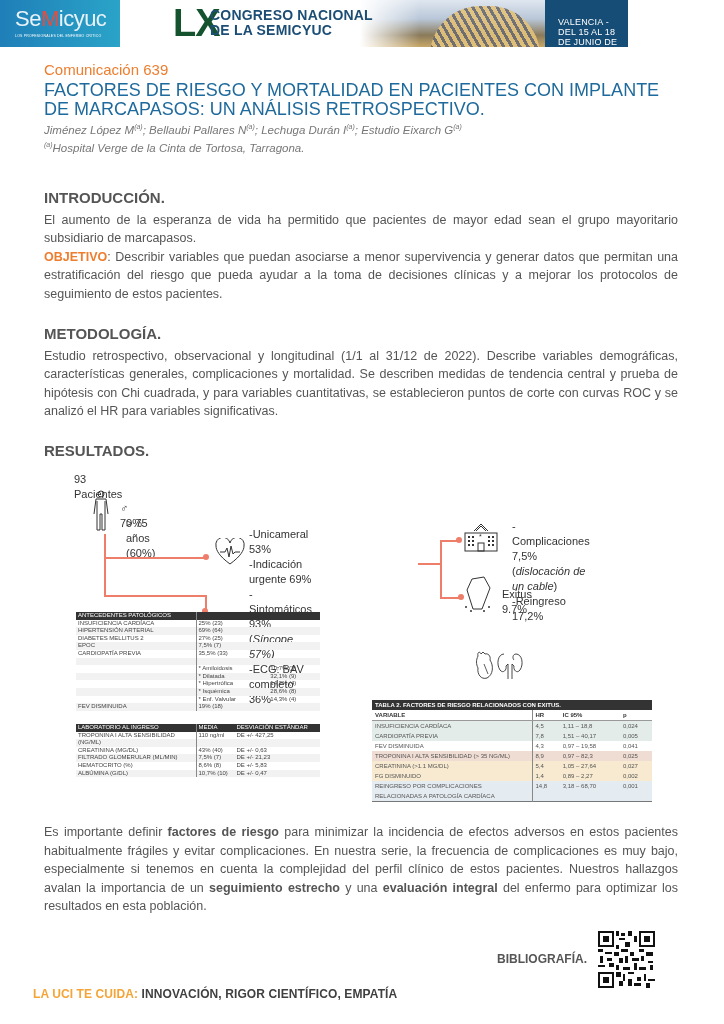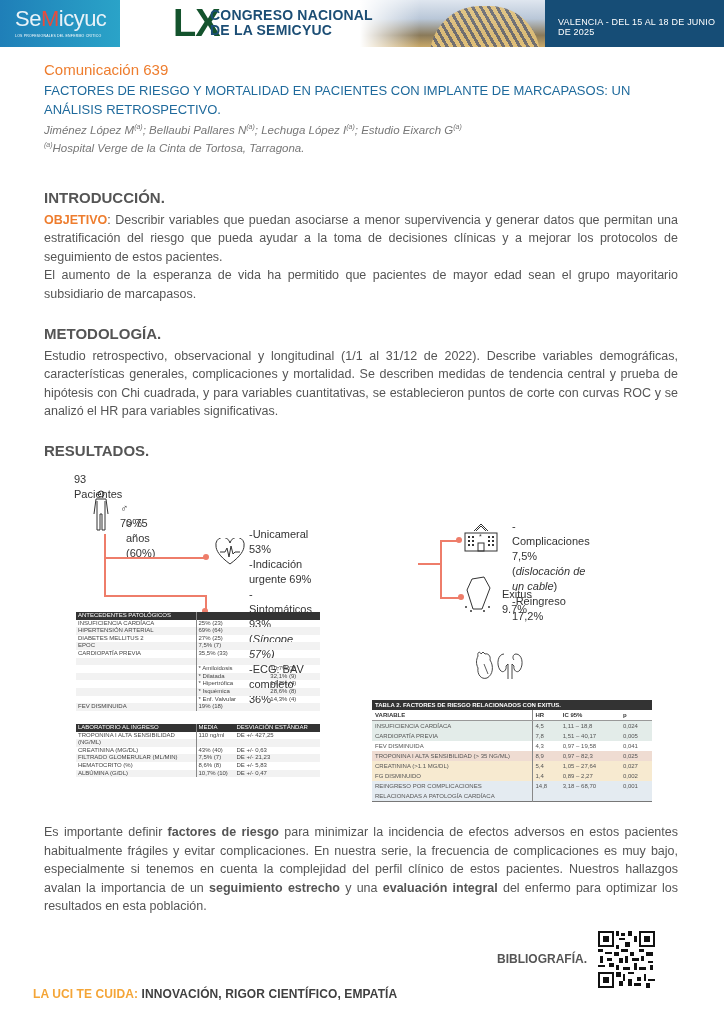--- a/index.html
+++ b/index.html
@@ -1,35 +1,35 @@
 <!DOCTYPE html>
 <html><head>
 <meta charset="utf-8">
 <style>
   * { box-sizing: border-box; margin: 0; padding: 0; }
   body { width: 724px; height: 1024px; background: #fff; font-family: "Liberation Sans", sans-serif; color: #555; position: relative; overflow: hidden; }
 
   
-  .header { position: absolute; left: 0; top: 0; width: 724px; height: 47px; overflow: hidden; }
+  .header { position: absolute; left: 0; top: 0; width: 628px; height: 47px; overflow: hidden; }
   .hdr-blue { position: absolute; left: 0; top: 0; width: 170px; height: 47px; background: linear-gradient(90deg, #1f7fb8 0%, #2aa3c8 70%, #3bb8cc 100%); clip-path: polygon(0 0, 170px 0, 125px 47px, 0 47px); }
   .hdr-white { position: absolute; left: 120px; top: 0; width: 300px; height: 47px; background: linear-gradient(90deg, #fff 60%, rgba(255,255,255,0.6) 100%); }
   .hdr-photo { position: absolute; left: 360px; top: 0; width: 185px; height: 47px; background: linear-gradient(180deg, #dfe6ef 0%, #b9c7d8 40%, #8a7a5a 75%, #c8a868 100%); }
   .hdr-photo::before { content: ""; position: absolute; left: 70px; top: 6px; width: 110px; height: 50px; border-radius: 60px 60px 0 0; background: repeating-linear-gradient(60deg, #e3c27a 0 4px, #6a6a70 4px 7px); opacity: .9; }
   .hdr-photo::after { content: ""; position: absolute; left: 0; top: 0; width: 60px; height: 47px; background: linear-gradient(90deg, #fff, rgba(255,255,255,0)); }
   .hdr-navy { position: absolute; left: 545px; top: 0; width: 179px; height: 47px; background: #164d76; }
   .logo-text { position: absolute; left: 15px; top: 6px; font-size: 22px; color: #e8f2f8; letter-spacing: -0.5px; font-family: "Liberation Sans", sans-serif; }
   .logo-text .m { color: #e94c3c; }
   .logo-sub { position: absolute; left: 15px; top: 34px; font-size: 3.5px; color: #fff; letter-spacing: .2px; }
   .lx { position: absolute; left: 173px; top: 3px; font-size: 38px; color: #14532d; font-weight: bold; line-height: 40px; letter-spacing: -1px; }
   .congreso { position: absolute; left: 210px; top: 8px; font-size: 14px; line-height: 15px; color: #1c4e75; font-weight: bold; letter-spacing: .2px; }
   .venue { position: absolute; left: 558px; top: 17px; font-size: 9px; color: #fff; letter-spacing: .2px; }
 
   .content { position: absolute; left: 44px; top: 61px; width: 634px; }
   .comm { color: #ee7d2e; font-size: 15px; }
-  .title { color: #1f6a9c; font-size: 13px; line-height: 19px; margin-top: 3px; }
+  .title { color: #1f6a9c; font-size: 18px; line-height: 19px; margin-top: 3px; }
   .authors { font-style: italic; font-size: 11.5px; color: #777; margin-top: 4px; }
   .authors sup, .affil sup { font-size: 7px; }
   .affil { font-style: italic; font-size: 11.5px; color: #777; margin-top: 5px; }
 
   .sect { position: absolute; left: 44px; width: 634px; font-size: 12.5px; line-height: 18.5px; color: #555; text-align: justify; }
   .sect h2 { font-size: 15px; font-weight: bold; color: #555; margin-bottom: 3px; }
   .obj { color: #ee7d2e; font-weight: bold; }
   .sect b { font-weight: bold; }
 
   
@@ -75,30 +75,30 @@
   </div>
   <div class="venue">VALENCIA - DEL 15 AL 18 DE JUNIO DE 2025</div>
 </div>
 
 <div class="content">
   <div class="comm">Comunicación 639</div>
   <div class="title">FACTORES DE RIESGO Y MORTALIDAD EN PACIENTES CON IMPLANTE DE MARCAPASOS: UN ANÁLISIS RETROSPECTIVO.</div>
   <div class="authors">
     <span>Jiménez López M</span><sup>(a)</sup>;
     <span>Bellaubi Pallares N</span><sup>(a)</sup>;
-    <span>Lechuga López I</span><sup>(a)</sup>;
+    <span>Lechuga Durán I</span><sup>(a)</sup>;
     <span>Estudio Eixarch G</span><sup>(a)</sup>
   </div>
   <div class="affil"><sup>(a)</sup><span>Hospital Verge de la Cinta de Tortosa, Tarragona.</span></div>
 </div>
 
 <div class="sect" style="top:189px">
   <h2>INTRODUCCIÓN.</h2>
+  <p>El aumento de la esperanza de vida ha permitido que pacientes de mayor edad sean el grupo mayoritario subsidiario de marcapasos.</p>
   <p><span class="obj">OBJETIVO</span><span>: Describir variables que puedan asociarse a menor supervivencia y generar datos que permitan una estratificación del riesgo que pueda ayudar a la toma de decisiones clínicas y a mejorar los protocolos de seguimiento de estos pacientes.</span></p>
-  <p>El aumento de la esperanza de vida ha permitido que pacientes de mayor edad sean el grupo mayoritario subsidiario de marcapasos.</p>
 </div>
 
 <div class="sect" style="top:325px">
   <h2>METODOLOGÍA.</h2>
   <p>Estudio retrospectivo, observacional y longitudinal (1/1 al 31/12 de 2022). Describe variables demográficas, características generales, complicaciones y mortalidad. Se describen medidas de tendencia central y prueba de hipótesis con Chi cuadrada, y para variables cuantitativas, se establecieron puntos de corte con curvas ROC y se analizó el HR para variables significativas.</p>
 </div>
 
 <div class="sect" style="top:442px">
   <h2>RESULTADOS.</h2>
 </div>

